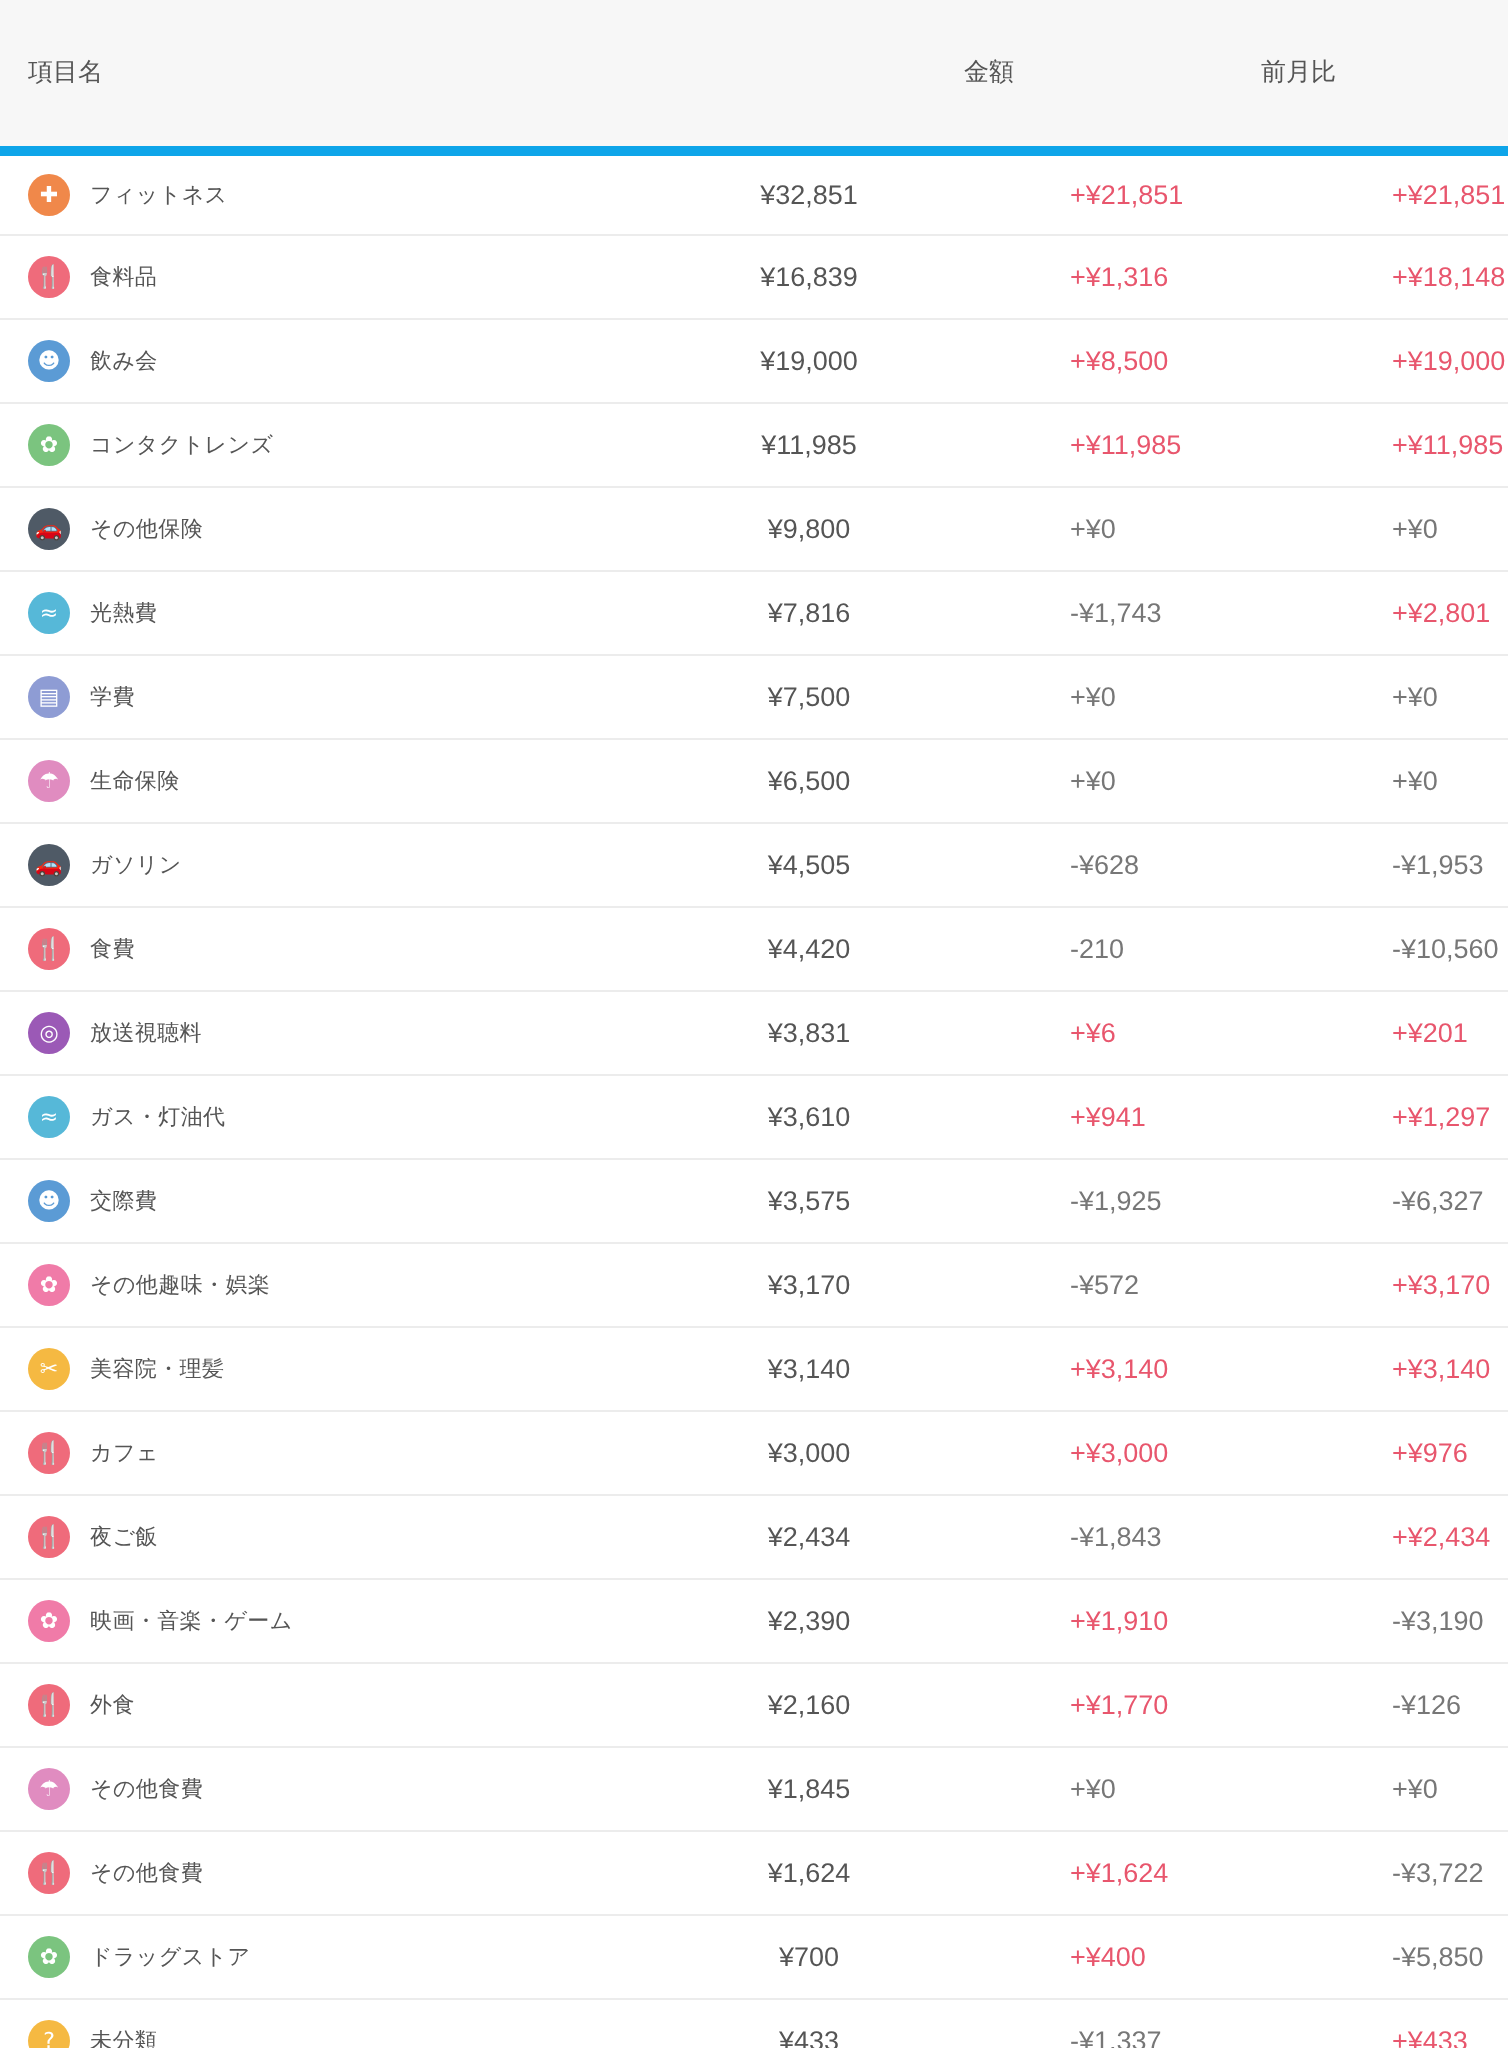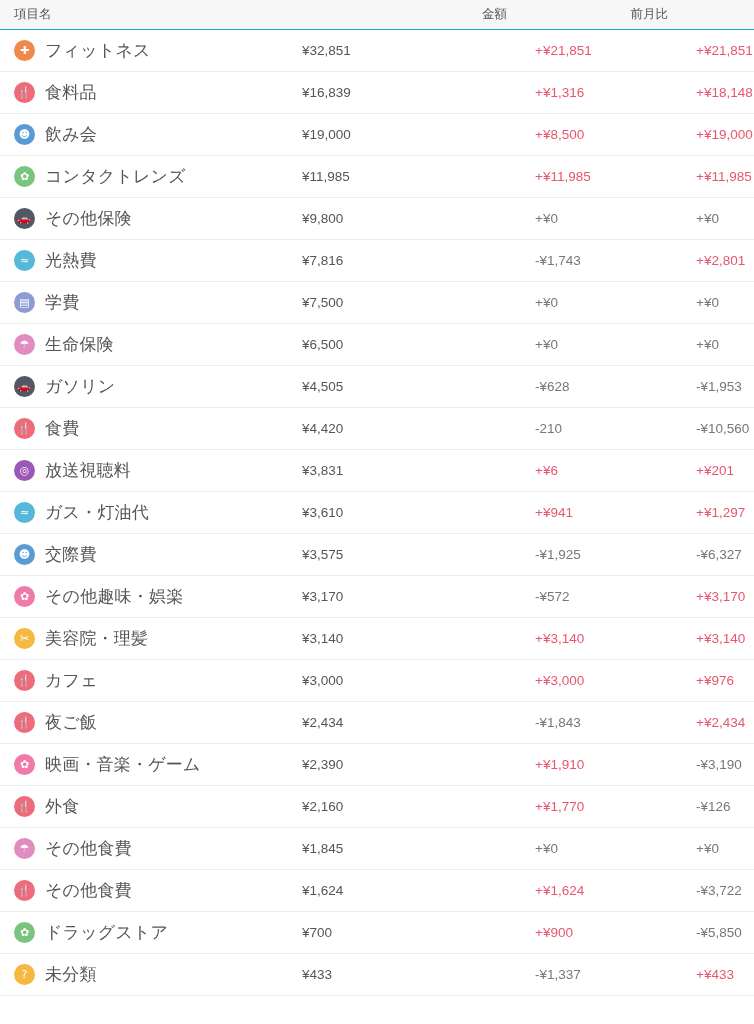--- a/index.html
+++ b/index.html
@@ -16,22 +16,22 @@
   .expense-table {
     width: 754px;
     border-collapse: collapse;
     table-layout: fixed;
   }
   .expense-table thead th {
     background: #f7f7f7;
     font-size: 12.5px;
     font-weight: normal;
     color: #555;
-    padding: 6px 14px;
-    border-bottom: 1px solid #0ea5e9;
+    padding: 28px 14px;
+    border-bottom: 5px solid #0ea5e9;
     white-space: nowrap;
   }
   th.col-name { text-align: left; width: 260px; }
   th.col-amount { text-align: right; width: 205px; }
   th.col-mom { text-align: right; width: 133px; }
   th.col-yoy { text-align: right; width: 156px; }
 
   .expense-table tbody tr {
     height: 42px;
   }
@@ -40,21 +40,21 @@
     font-size: 13.5px;
     padding: 0 14px;
     vertical-align: middle;
     background: #ffffff;
   }
   td.c-name {
     text-align: left;
     color: #555;
   }
   td.c-amount {
-    text-align: left;
+    text-align: center;
     color: #555;
     font-size: 13.5px;
   }
   td.c-mom, td.c-yoy {
     text-align: left;
     font-size: 13.5px;
     color: #777;
   }
   td.hl {
     background: #fdeef0;
@@ -74,21 +74,21 @@
     border-radius: 50%;
     display: inline-flex;
     align-items: center;
     justify-content: center;
     color: #ffffff;
     font-size: 11px;
     line-height: 1;
     font-family: "DejaVu Sans", sans-serif;
   }
   .cat-label {
-    font-size: 17px;
+    font-size: 11px;
     color: #555;
     letter-spacing: 0.2px;
   }
 </style>
 </head>
 <body>
 
 <table class="expense-table">
   <thead>
     <tr>
@@ -331,21 +331,21 @@
         <td class="c-yoy">-¥3,722</td>
       </tr>
       <tr>
         <td class="c-name">
           <div class="namewrap">
             <span class="cat-icon" style="background: rgb(123, 196, 127);">✿</span>
             <span class="cat-label">ドラッグストア</span>
           </div>
         </td>
         <td class="c-amount">¥700</td>
-        <td class="c-mom hl up">+¥900</td>
+        <td class="c-mom hl up">+¥400</td>
         <td class="c-yoy">-¥5,850</td>
       </tr>
       <tr>
         <td class="c-name">
           <div class="namewrap">
             <span class="cat-icon" style="background: rgb(245, 185, 66);">?</span>
             <span class="cat-label">未分類</span>
           </div>
         </td>
         <td class="c-amount">¥433</td>

